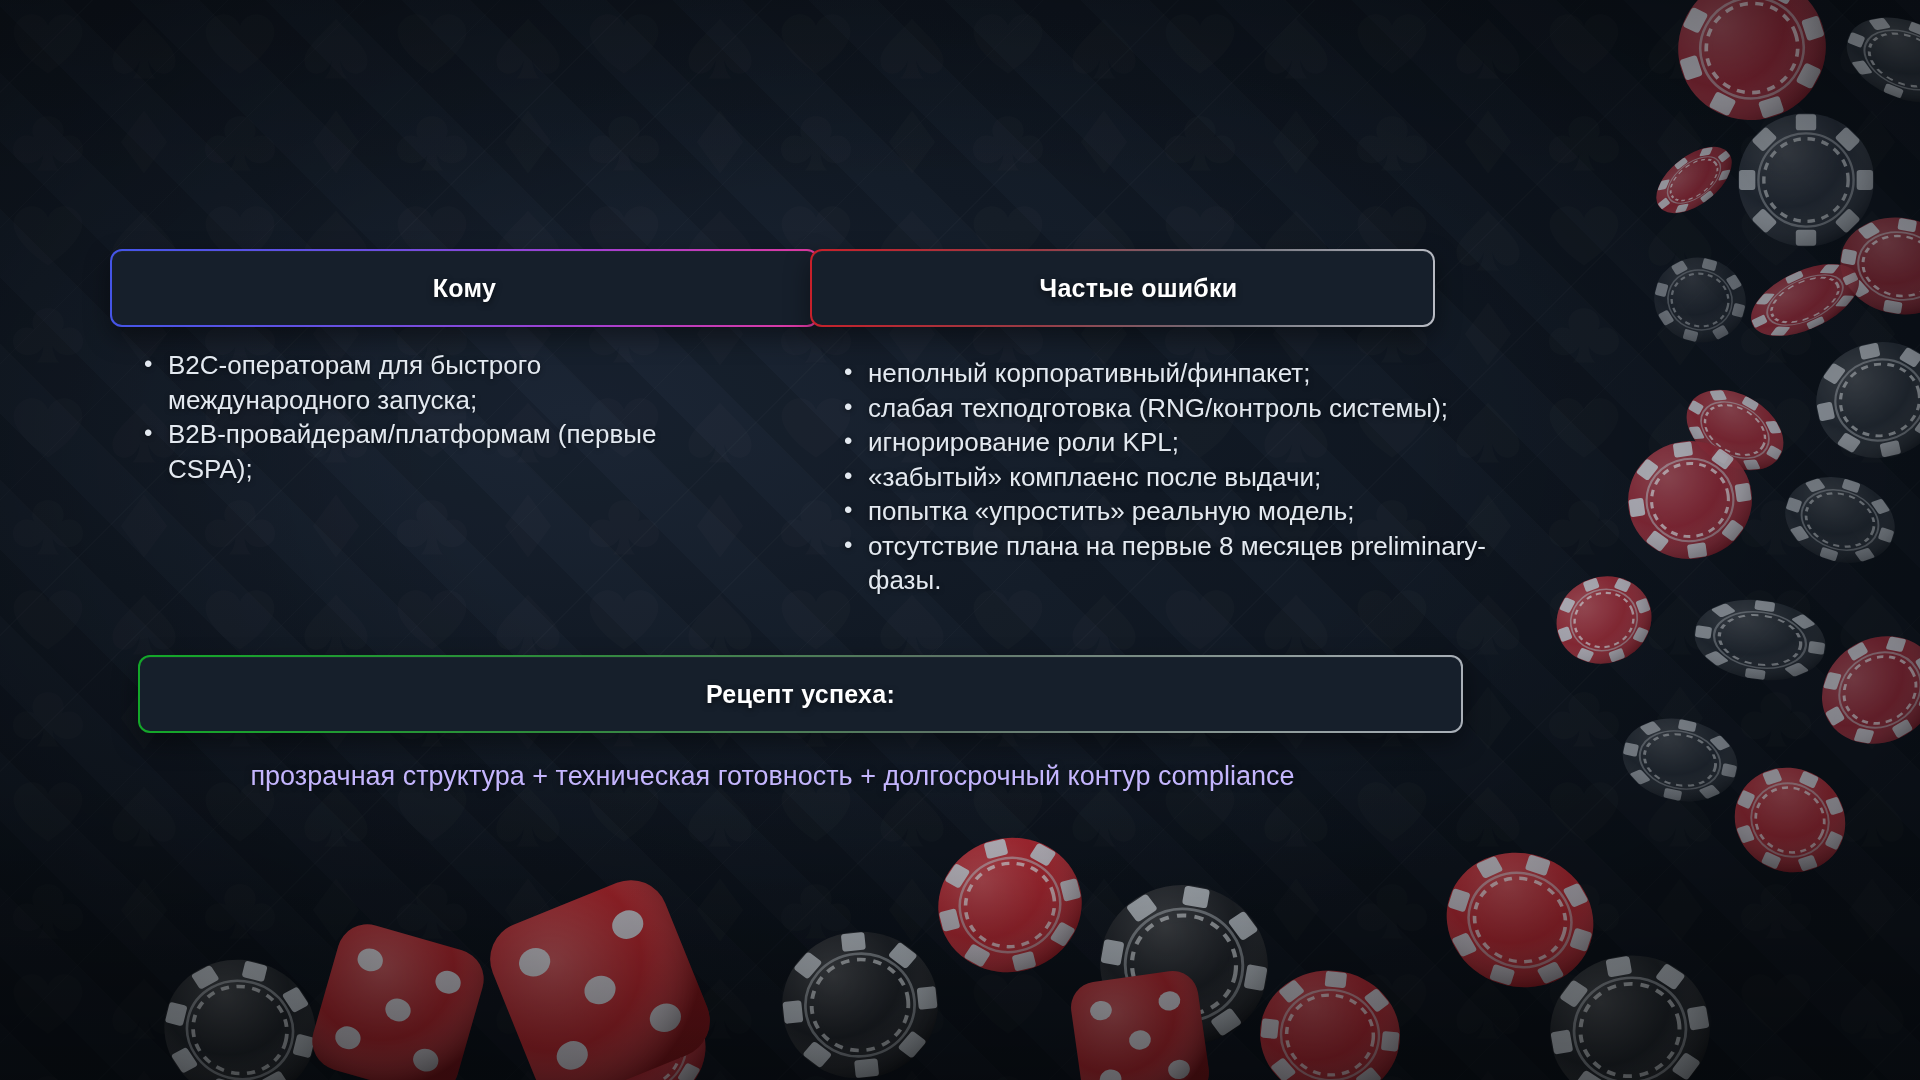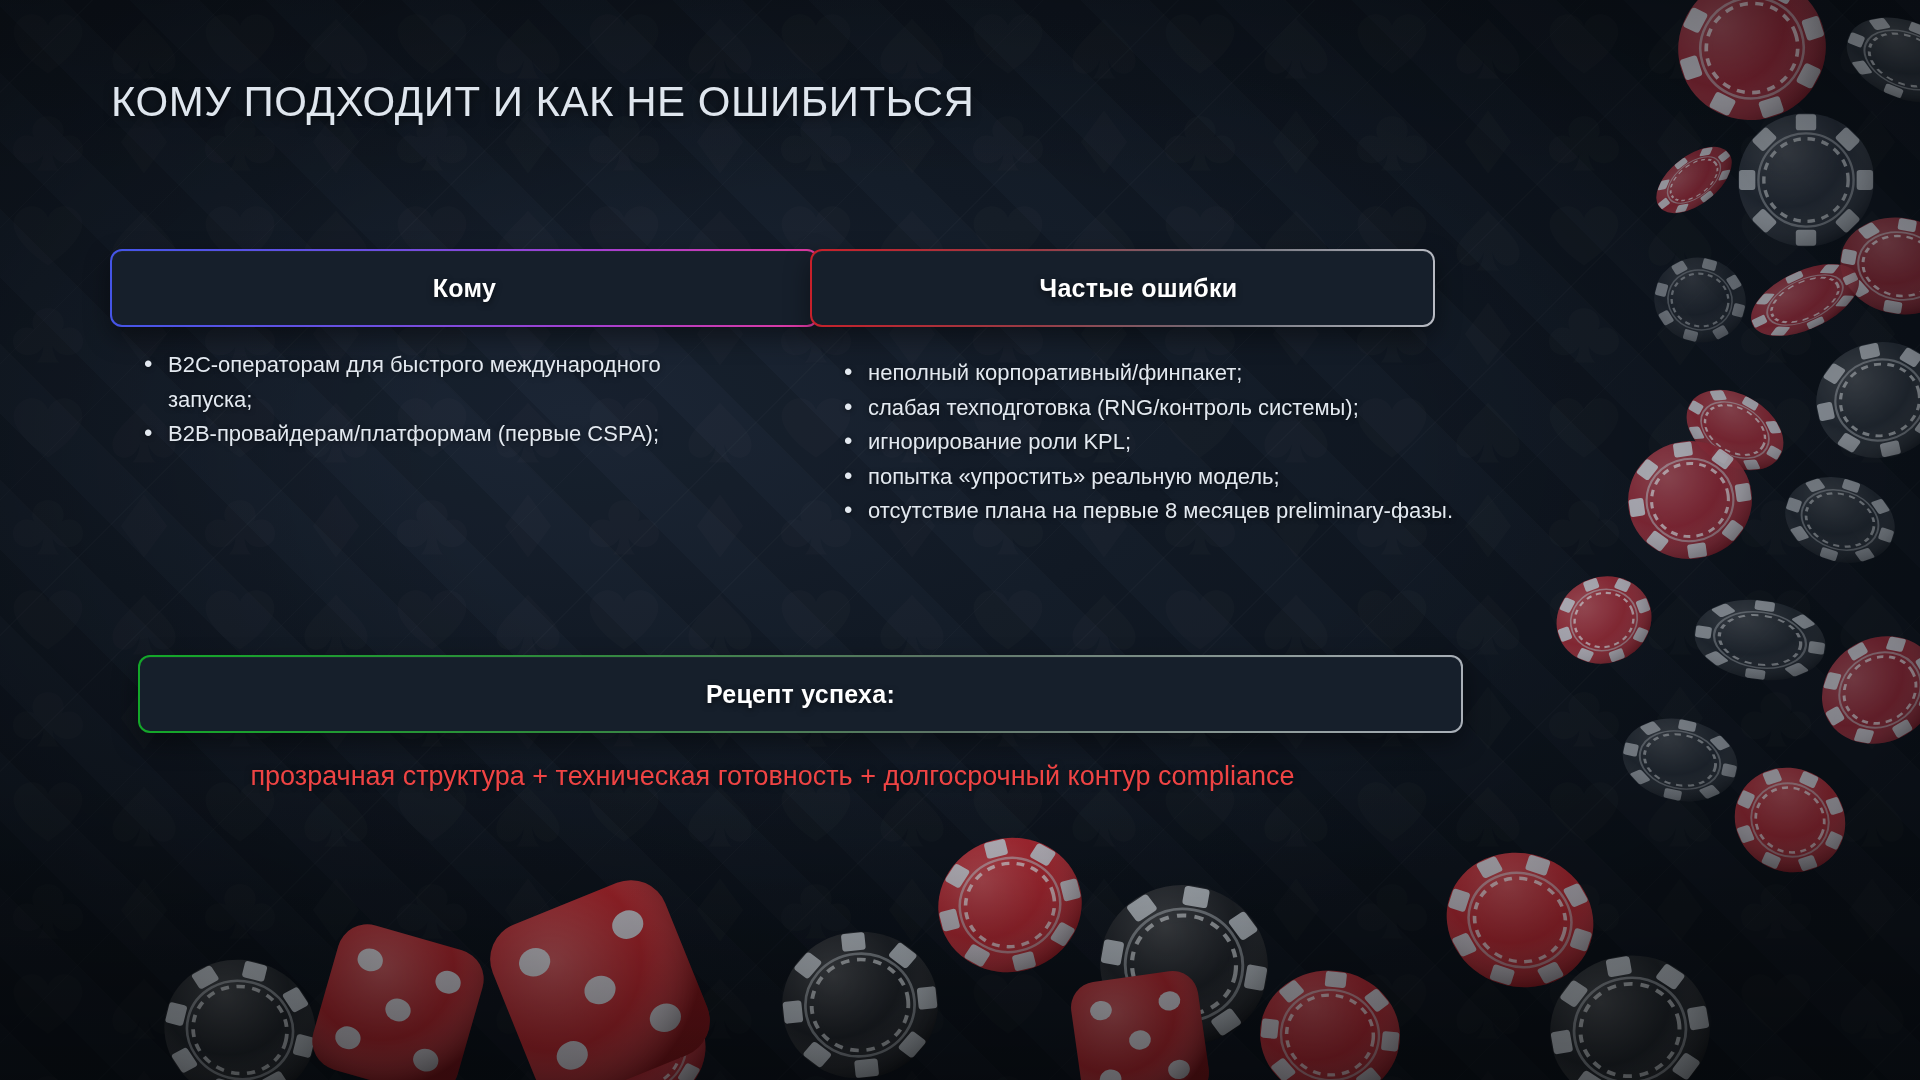--- a/index.html
+++ b/index.html
@@ -83,40 +83,40 @@
   #pill-recipe {
     left:110px; top:655px; width:1325px; height:78px;margin-left:28px;
     --grad:linear-gradient(96deg,#13a829 0%,#2f8a3c 32%,#5c7565 60%,#aab0b8 100%);
   }
 
   .bullets { position:absolute; list-style:none; }
   .bullets li {
     position:relative;
     padding-left:33px;
     color:#e3e9f0;
-    font-size:22px;
+    font-size:26px;
     line-height:34.5px;
     margin-bottom:0px;
     text-shadow:0 1px 5px rgba(0,0,0,.5);
   }
   .bullets li::before {
     content:"•";
     position:absolute; left:9px; top:-1px;
     color:#e3e9f0;
     font-size:24px;
   }
 
   #bullets-left  { left:135px; top:348px; width:580px; }
   #bullets-right { left:835px; top:348px; width:680px;margin-top:8px; }
 
   .recipe-text {
     position:absolute;
     left:110px; top:757px; width:1325px;
     text-align:center;
-    color:#ef4444;
+    color:#c4b5fd;
     font-size:27px;
     line-height:38px;
     text-shadow:0 1px 6px rgba(0,0,0,.5);
   }
 </style>
 </head>
 <body>
 
 <div id="bg-root">
   <div class="bg-base"></div>
@@ -552,39 +552,39 @@
           <rect x="-64" y="-64" width="128" height="128" rx="25.6" fill="url(#dieShine)"></rect>
         </g>
       </g>
   </svg>
 
   <div class="bg-vignette"></div>
 </div>
 
 <div id="content">
 
-  <div class="slide-title">КОМУ ПОДХОДИТ И КАК НЕ ОШИБИТЬСЯ</div>
 
   <div class="pill" id="pill-komu">
     <span class="pill-label">Кому</span>
   </div>
 
   <div class="pill" id="pill-errors">
     <span class="pill-label">Частые ошибки</span>
   </div>
 
   <ul class="bullets" id="bullets-left">
     <li>B2C-операторам для быстрого международного запуска;</li>
     <li>B2B-провайдерам/платформам (первые CSPA);</li>
   </ul>
 
   <ul class="bullets" id="bullets-right">
     <li>неполный корпоративный/финпакет;</li>
     <li>слабая техподготовка (RNG/контроль системы);</li>
     <li>игнорирование роли KPL;</li>
+    <li>«забытый» комплаенс после выдачи;</li>
     <li>попытка «упростить» реальную модель;</li>
     <li>отсутствие плана на первые 8 месяцев preliminary-фазы.</li>
   </ul>
 
   <div class="pill" id="pill-recipe">
     <span class="pill-label">Рецепт успеха:</span>
   </div>
 
   <div class="recipe-text">прозрачная структура + техническая готовность + долгосрочный контур compliance</div>
 

